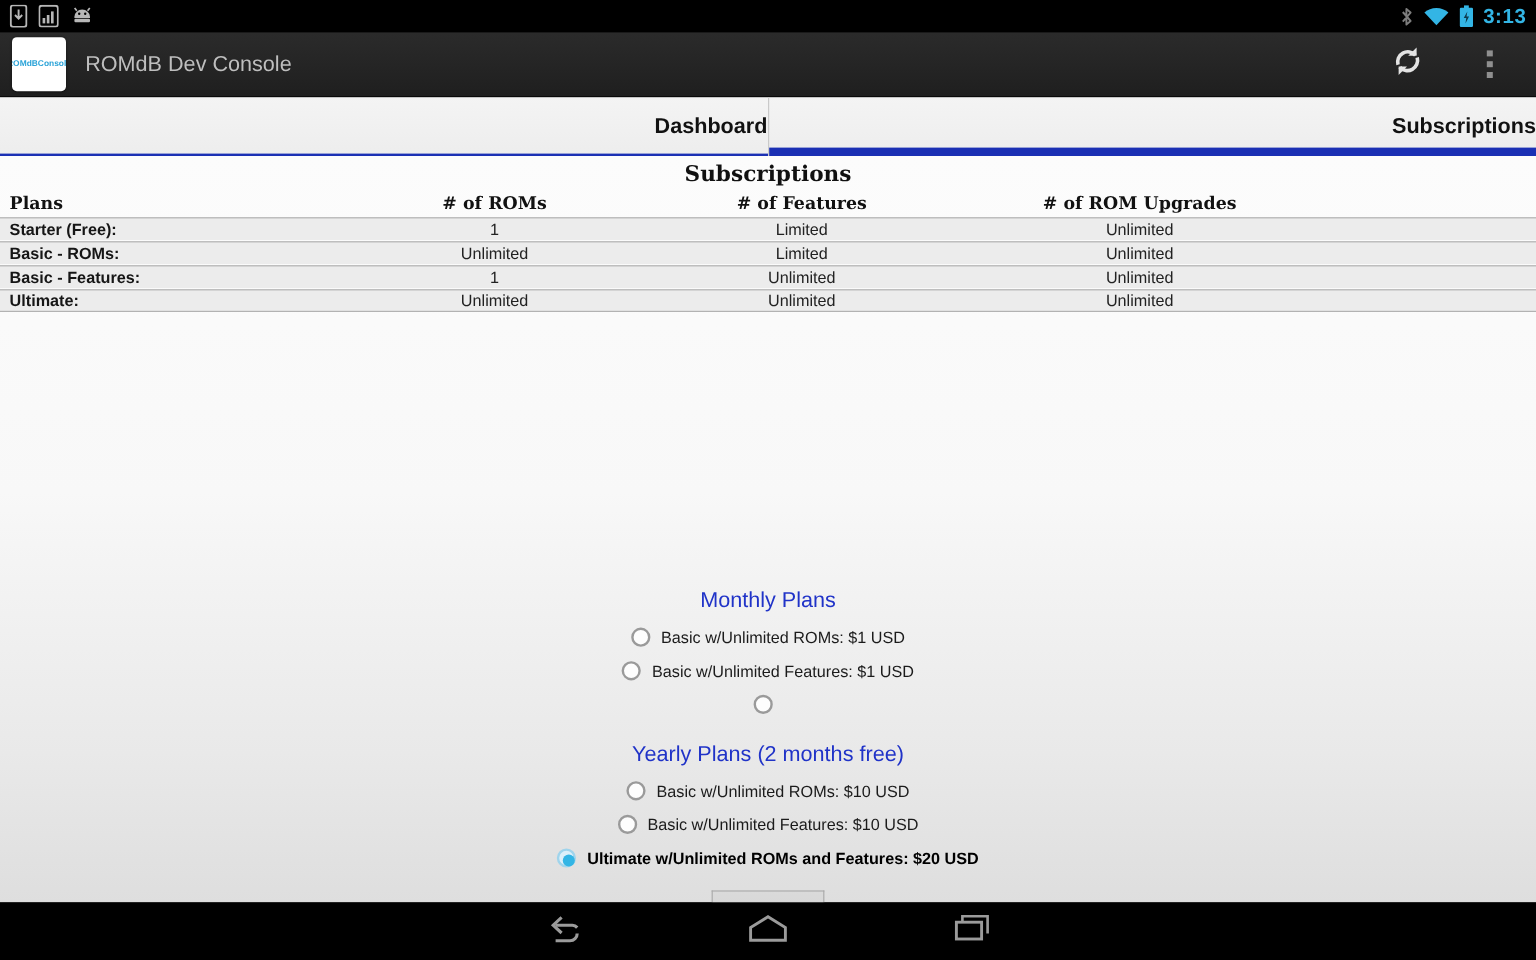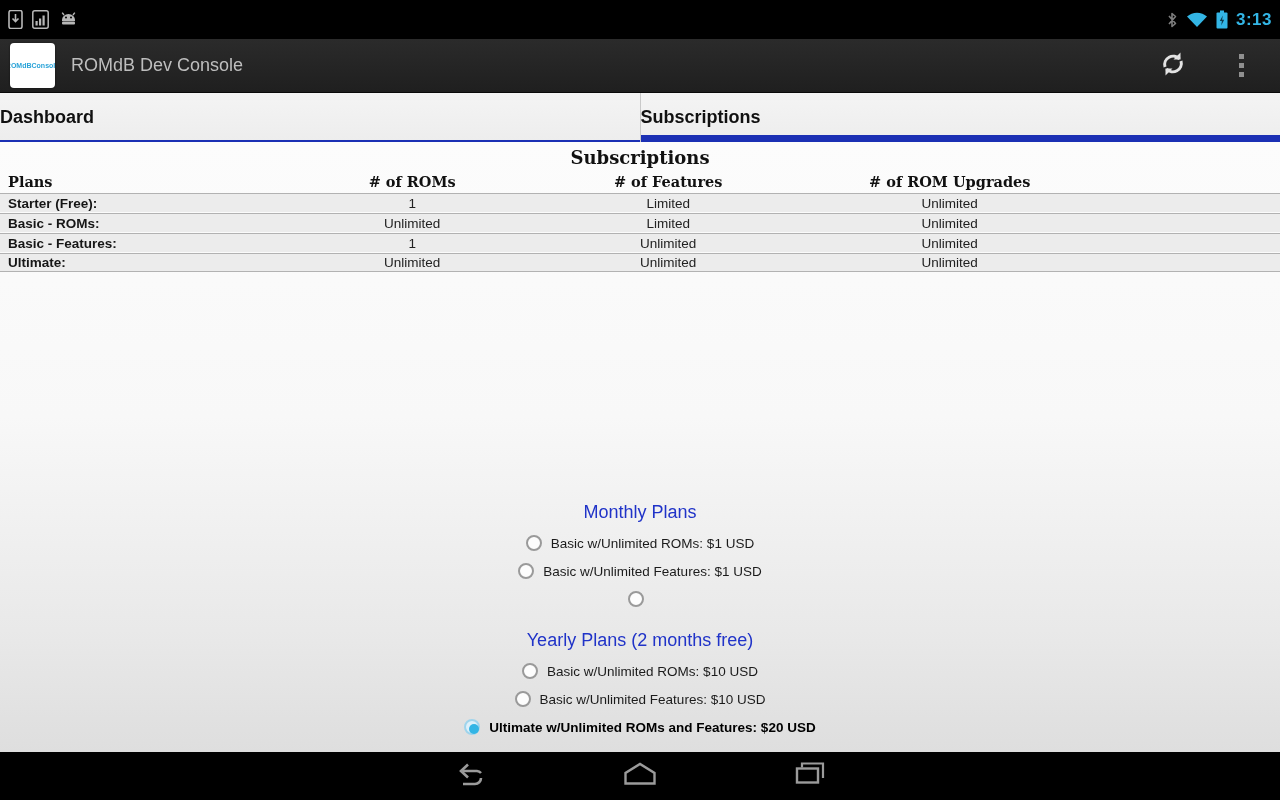--- a/index.html
+++ b/index.html
@@ -2,39 +2,39 @@
 <html><head>
 <meta charset="utf-8">
 <style>
   * { margin:0; padding:0; box-sizing:border-box; }
   html,body { width:1280px; height:800px; overflow:hidden; }
   body { font-family:"Liberation Sans", sans-serif; background:#000; }
 
   .screen { width:1280px; height:800px; display:flex; flex-direction:column; }
 
   
-  .status-bar { height:39px; background:#000; display:flex; align-items:center; padding:0 8px; flex:0 0 auto; }
+  .status-bar { height:27px; background:#000; display:flex; align-items:center; padding:0 8px; flex:0 0 auto; }
   .status-left { display:flex; align-items:center; gap:9px; }
   .status-right { margin-left:auto; display:flex; align-items:center; gap:8px; }
   .status-time { color:#33b5e5; font-size:17px; font-weight:bold; letter-spacing:0.5px; }
   .sicon { display:inline-flex; align-items:center; }
 
   
   .action-bar { height:54px; background:linear-gradient(180deg,#2b2b2b,#1f1f1f); display:flex; align-items:center; padding:0 10px; flex:0 0 auto; border-bottom:1px solid #0a0a0a; }
   .app-icon { width:45px; height:45px; background:#fff; border-radius:4px; display:flex; align-items:center; justify-content:center; margin-right:16px; overflow:hidden; box-shadow:0 0 2px rgba(0,0,0,.6); }
   .app-icon span { font-size:7px; font-weight:bold; color:#2aa3d8; white-space:nowrap; }
   .ab-title { color:#bebebe; font-size:18px; }
   .ab-actions { margin-left:auto; display:flex; align-items:center; gap:26px; padding-right:8px; }
   .ab-btn { width:42px; height:42px; display:flex; align-items:center; justify-content:center; cursor:pointer; }
   .overflow-dots { display:flex; flex-direction:column; gap:4px; }
   .overflow-dots i { width:5px; height:5px; background:#8f8f8f; display:block; }
 
   
   .tab-bar { height:49px; background:linear-gradient(180deg,#f4f4f4,#ededed); display:flex; flex:0 0 auto; position:relative; }
-  .tab { flex:1; display:flex; align-items:center; justify-content:flex-start; position:relative; cursor:pointer; }
+  .tab { flex:1; display:flex; align-items:center; justify-content:flex-end; position:relative; cursor:pointer; }
   .tab-label { font-size:18px; font-weight:bold; color:#111; }
   .tab::after { content:""; position:absolute; left:0; right:0; bottom:0; height:2px; background:#1b30b4; }
   .tab.selected::after { height:7px; }
   .tab + .tab { border-left:1px solid #c9c9c9; }
 
   
   .content { flex:1 1 auto; background:linear-gradient(180deg,#fcfcfc 0%,#f8f8f8 45%,#e9e9e9 80%,#dedede 100%); display:flex; flex-direction:column; overflow:hidden; }
   .page-title { text-align:center; font-family:"DejaVu Serif", serif; font-weight:bold; font-size:18px; color:#111; margin-top:5px; }
 
   .sub-table { margin-top:3px; }

